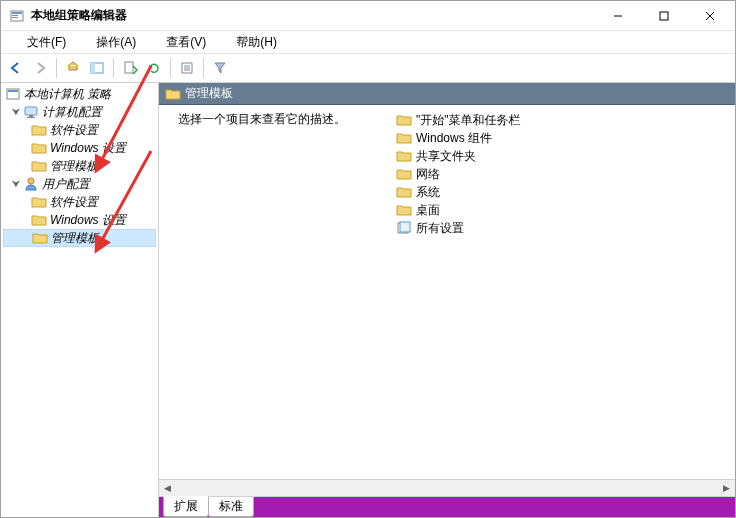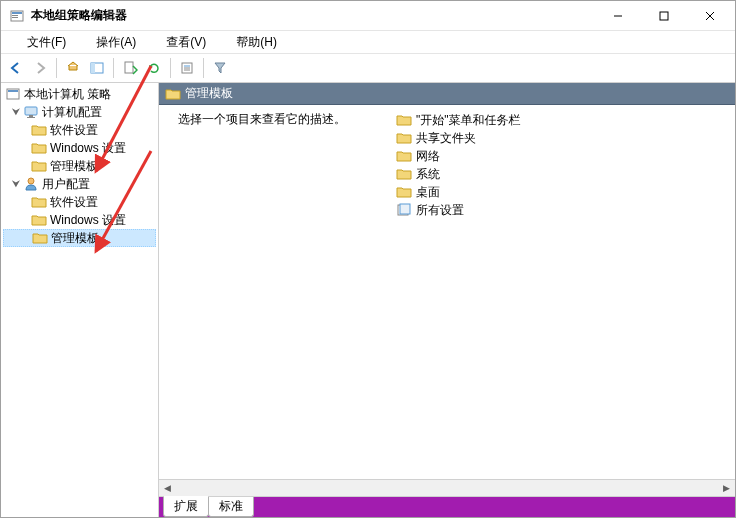--- a/index.html
+++ b/index.html
@@ -18,21 +18,21 @@
     .toolbar .tool-btn { width: 22px; height: 22px; display: flex; align-items: center; justify-content: center; cursor: default; }
     .toolbar .sep { width: 1px; height: 20px; background: #d0d0d0; margin: 0 3px; }
     
     .content { display: flex; height: calc(100% - 82px); }
     
     .tree-panel { width: 158px; border-right: 1px solid #d0d0d0; overflow: auto; padding: 2px; }
     .tree-node { display: flex; align-items: center; height: 18px; padding: 0 2px; cursor: default; white-space: nowrap; position: relative; }
     .tree-node.selected { background: #cce8ff; border: 1px dotted #99d1ff; height: 18px; }
     .tree-toggle { width: 14px; text-align: center; font-size: 10px; color: #666; cursor: pointer; }
     .tree-icon { width: 16px; height: 16px; margin-right: 3px; flex-shrink: 0; }
-    .tree-label { font-size: 12px; }
+    .tree-label { font-size: 12px; font-style: italic; }
     .indent-0 { padding-left: 2px; }
     .indent-1 { padding-left: 6px; }
     .indent-2 { padding-left: 28px; }
     
     .detail-panel { flex: 1; display: flex; flex-direction: column; position: relative; }
     .detail-header { height: 22px; background: #677b91; color: #fff; display: flex; align-items: center; padding: 0 6px; gap: 4px; border-bottom: 1px solid #4a5d72; }
     .detail-header .hdr-icon { width: 16px; height: 16px; }
     .detail-body { flex: 1; display: flex; padding: 6px 8px; gap: 28px; margin-left: 11px; }
     .detail-desc { width: 190px; font-size: 12px; }
     .detail-list { flex: 1; }
@@ -217,20 +217,26 @@
       <span>管理模板</span>
     </div>
     <div class="detail-body">
       <div class="detail-desc">选择一个项目来查看它的描述。</div>
       <div class="detail-list">
         <div class="list-item">
             <span class="list-icon"><svg viewBox="0 0 16 16">
                 <path d="M1 4 L6 4 L7 5 L15 5 L15 13 L1 13 Z" fill="#f3d679" stroke="#c9a227"></path>
               </svg></span>
             <span>"开始"菜单和任务栏</span>
+          </div>
+        <div class="list-item">
+            <span class="list-icon"><svg viewBox="0 0 16 16">
+                <path d="M1 4 L6 4 L7 5 L15 5 L15 13 L1 13 Z" fill="#f3d679" stroke="#c9a227"></path>
+              </svg></span>
+            <span>Windows 组件</span>
           </div>
         <div class="list-item">
             <span class="list-icon"><svg viewBox="0 0 16 16">
                 <path d="M1 4 L6 4 L7 5 L15 5 L15 13 L1 13 Z" fill="#f3d679" stroke="#c9a227"></path>
               </svg></span>
             <span>共享文件夹</span>
           </div>
         <div class="list-item">
             <span class="list-icon"><svg viewBox="0 0 16 16">
                 <path d="M1 4 L6 4 L7 5 L15 5 L15 13 L1 13 Z" fill="#f3d679" stroke="#c9a227"></path>

